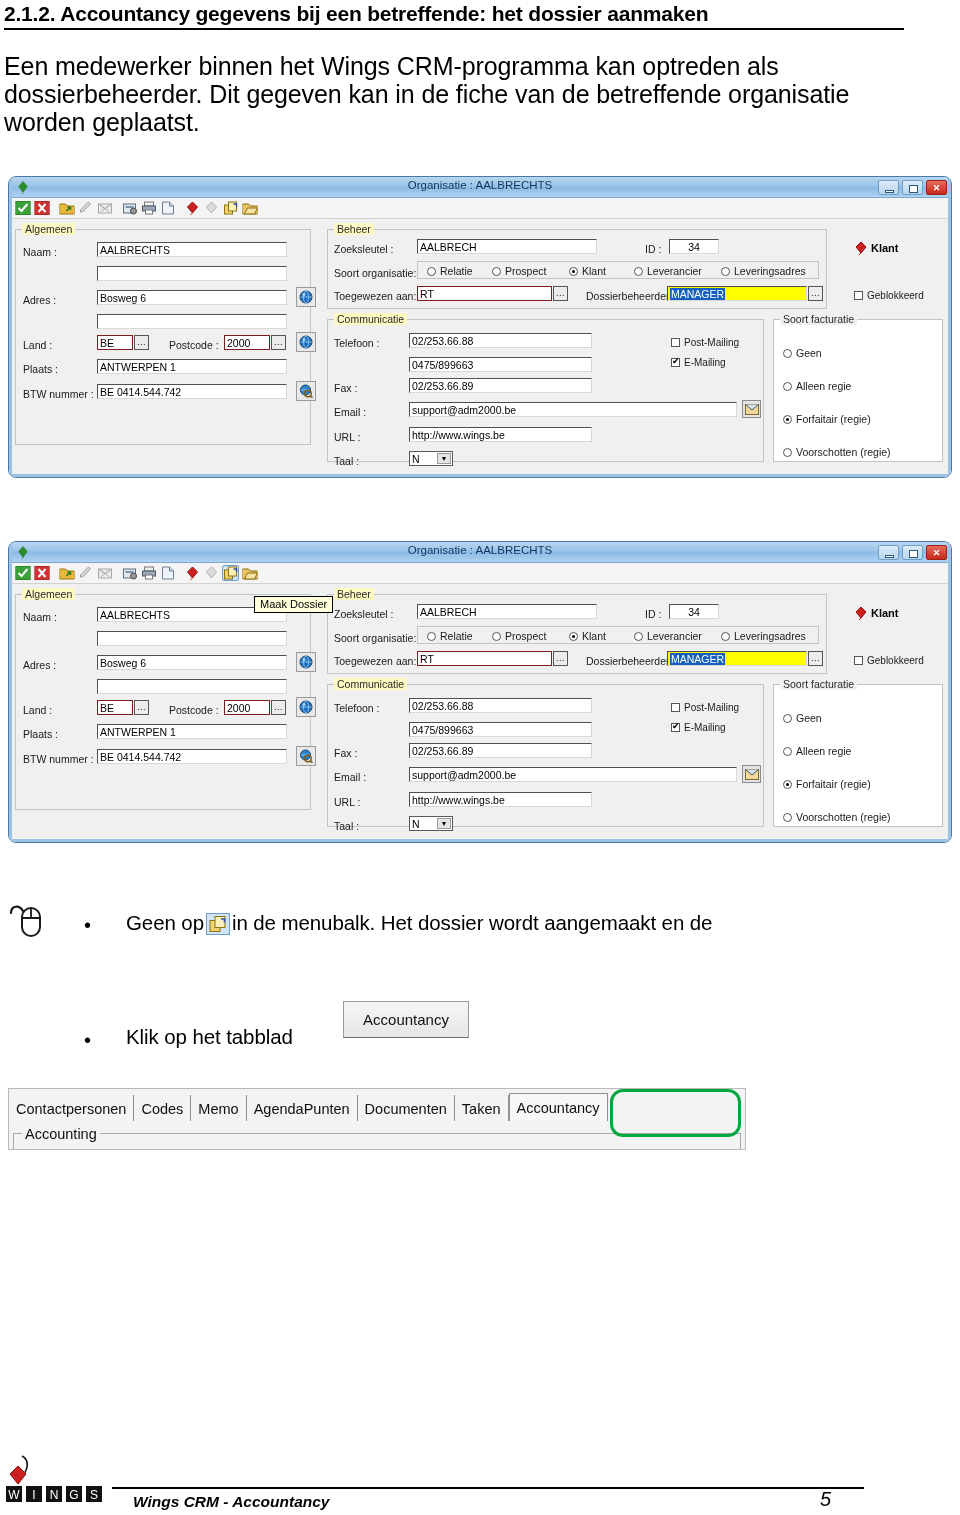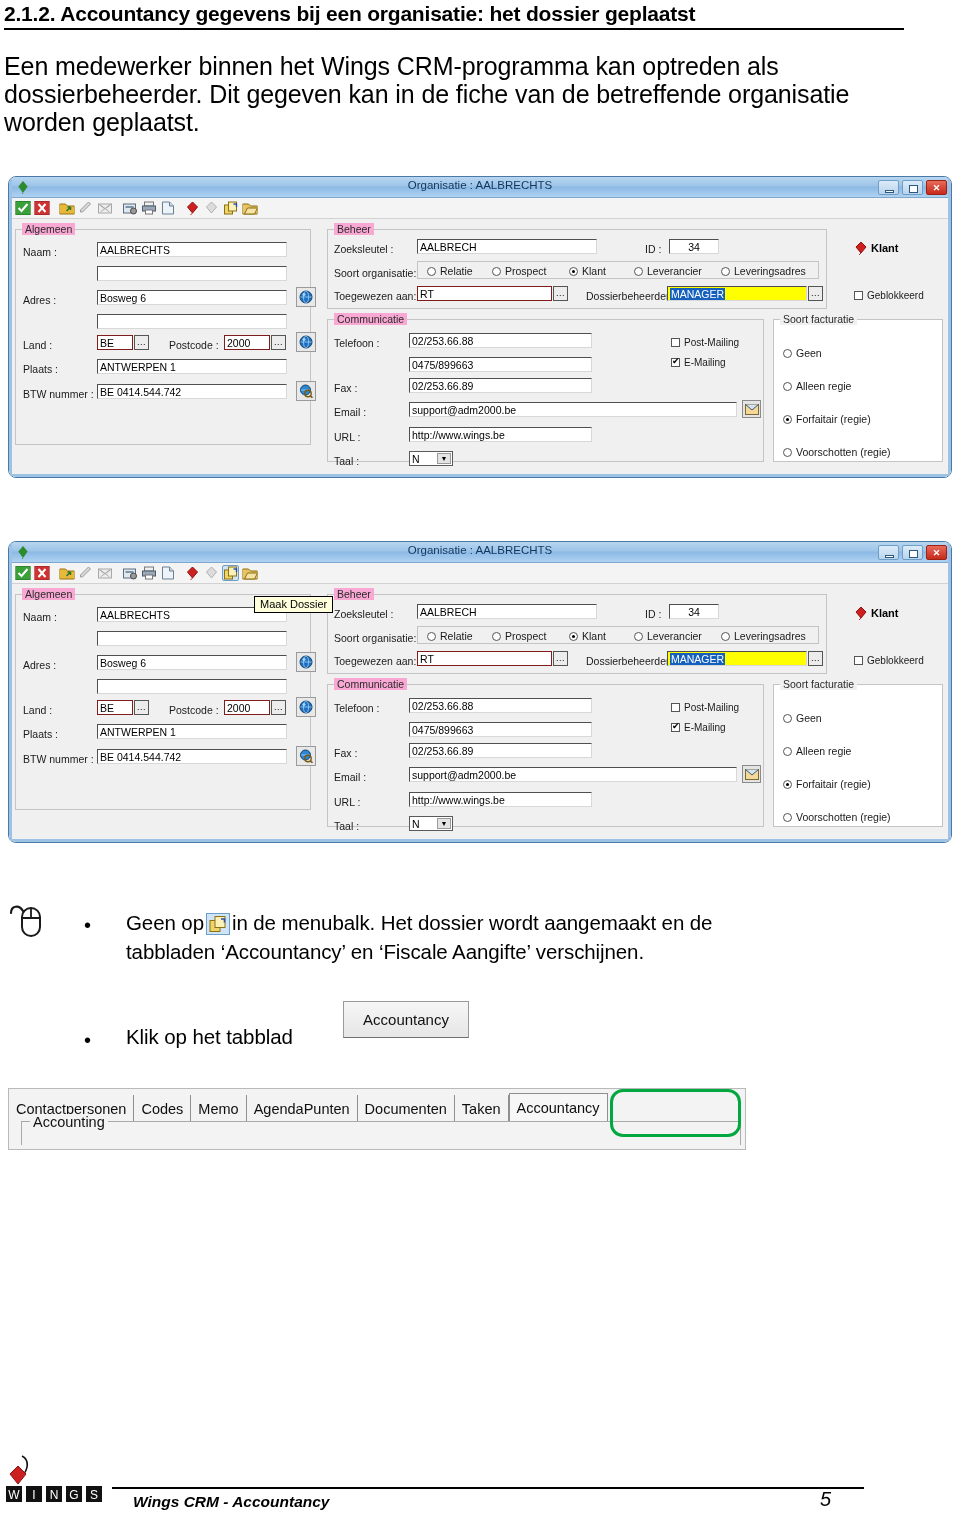--- a/index.html
+++ b/index.html
@@ -91,21 +91,21 @@
     font-size: 11px; padding: 1px 5px 2px; white-space: nowrap;
     z-index: 40;
   }
 
   
   .body-area { position: absolute; left: 0; right: 0; top: 42px; bottom: 0; background: #f0f0f0; }
   .group {
     position: absolute; border: 1px solid #c4c4c4; background: transparent;
   }
   .group-title {
-    position: absolute; top: -7px; left: 6px; background: #f9a8d4;
+    position: absolute; top: -7px; left: 6px; background: #fef9c3;
     padding: 0 3px; font-size: 10.5px; color: #2a2a2a;
   }
   .lbl { position: absolute; font-size: 10.5px; color: #1a1a1a; white-space: nowrap; }
   .fld {
     position: absolute; background: #fff;
     border-top: 1px solid #4f4f4f; border-left: 1px solid #4f4f4f;
     border-right: 1px solid #d8d8d8; border-bottom: 1px solid #d8d8d8;
     font-size: 10.5px; padding: 1px 2px; color: #000; overflow: hidden; white-space: nowrap;
   }
   .fld.plain { border: 1px solid #7f1d1d; }
@@ -183,22 +183,22 @@
   .tabitem {
     font-size: 14.5px; padding: 2px 7px 0; display: flex; align-items: center;
     border-right: 1px solid #8f8f8f; color: #0f0f0f; white-space: nowrap;
     font-family: "Liberation Sans", sans-serif;
   }
   .tabitem.active {
     background: #f7f7f7; border: 1px solid #8f8f8f; border-bottom: none;
     margin-top: -2px; padding-bottom: 2px;
   }
   .accounting-grp {
-    position: absolute; left: 4px; top: 32px; right: 4px; height: 24px;
-    border: 1px solid #a9a9a9; border-bottom: none; margin-left: 8px;
+    position: absolute; left: 4px; top: 44px; right: 4px; height: 24px;
+    border: 1px solid #a9a9a9; border-bottom: none;
   }
   .accounting-lbl {
     position: absolute; left: 8px; top: -8px; background: #f3f3f3;
     padding: 0 3px; font-size: 14.5px; color: #111;
   }
   .green-circle {
     position: absolute; border: 3px solid #00a83f; border-radius: 13px;
     pointer-events: none; z-index: 20;
   }
 
@@ -207,21 +207,21 @@
   .footer-logo { position: absolute; left: 4px; top: 1452px; width: 118px; height: 52px; }
   .footer-text {
     position: absolute; left: 133px; top: 1493px; font-size: 15.5px;
     font-style: italic; font-weight: bold; font-family: "Liberation Sans", sans-serif;
   }
   .footer-page { position: absolute; left: 820px; top: 1488px; font-size: 20px; font-style: italic; }
 </style>
 </head>
 <body>
 
-<div class="doc-heading">2.1.2. Accountancy gegevens bij een organisatie: het dossier geplaatst</div>
+<div class="doc-heading">2.1.2. Accountancy gegevens bij een betreffende: het dossier aanmaken</div>
 <div class="doc-para">Een medewerker binnen het Wings CRM-programma kan optreden als dossierbeheerder.  Dit gegeven kan in de fiche van de betreffende organisatie worden geplaatst.</div>
 
 <div class="win" id="win1" style="left:8px; top:176px; width:944px; height:302px;">
   <div class="titlebar">
     <svg class="title-kite" viewBox="0 0 12 14">
         <polygon points="6,0 11,6 6,13 1,6" fill="#2d8a2d"></polygon>
         <path d="M6 13 L5 14" stroke="#2d8a2d" stroke-width="1"></path>
       </svg>
     <div class="title-text">Organisatie : AALBRECHTS</div>
     <div class="wbtns">
@@ -646,21 +646,20 @@
   <path d="M23 8 L23 18 M14 18 L32 18" stroke="#1a1a1a" stroke-width="1.8"></path>
 </svg>
 
 <span class="bullet" style="left:84px; top:915px;">•</span>
 <div class="instr" style="left:126px; top:908px; width:800px;">
   <span>Geen op</span><span class="inline-icon"><svg width="18" height="17">
         <rect x="1" y="5" width="10" height="11" fill="#f0d36a" stroke="#8a7210"></rect>
         <rect x="6" y="1" width="10" height="11" fill="#fbf0b8" stroke="#8a7210"></rect>
         <path d="M12 3.5 L15.5 3.5 L15.5 7" stroke="#2a4fb0" stroke-width="1.6" fill="none"></path>
       </svg></span><span>in de menubalk.  Het dossier wordt aangemaakt en de</span><br>
-  <span>tabbladen ‘Accountancy’ en ‘Fiscale Aangifte’ verschijnen.</span>
 </div>
 
 <span class="bullet" style="left:84px; top:1030px;">•</span>
 <div class="instr" style="left:126px; top:1022px;">
   <span>Klik op het tabblad</span>
 </div>
 <div class="tabbtn" style="left:343px; top:1001px; width:126px; height:37px;">Accountancy</div>
 
 <div class="tabstrip-shot">
   <div class="tabrow">

